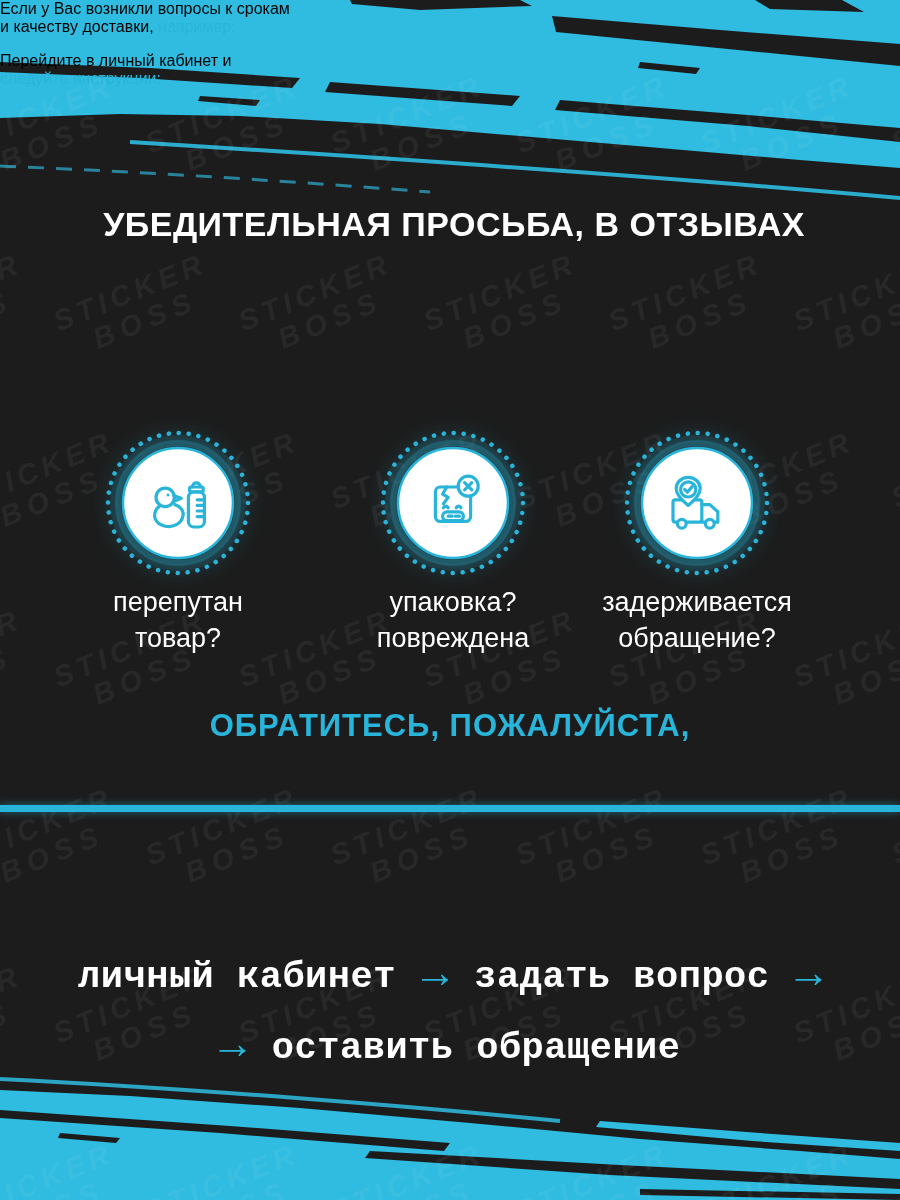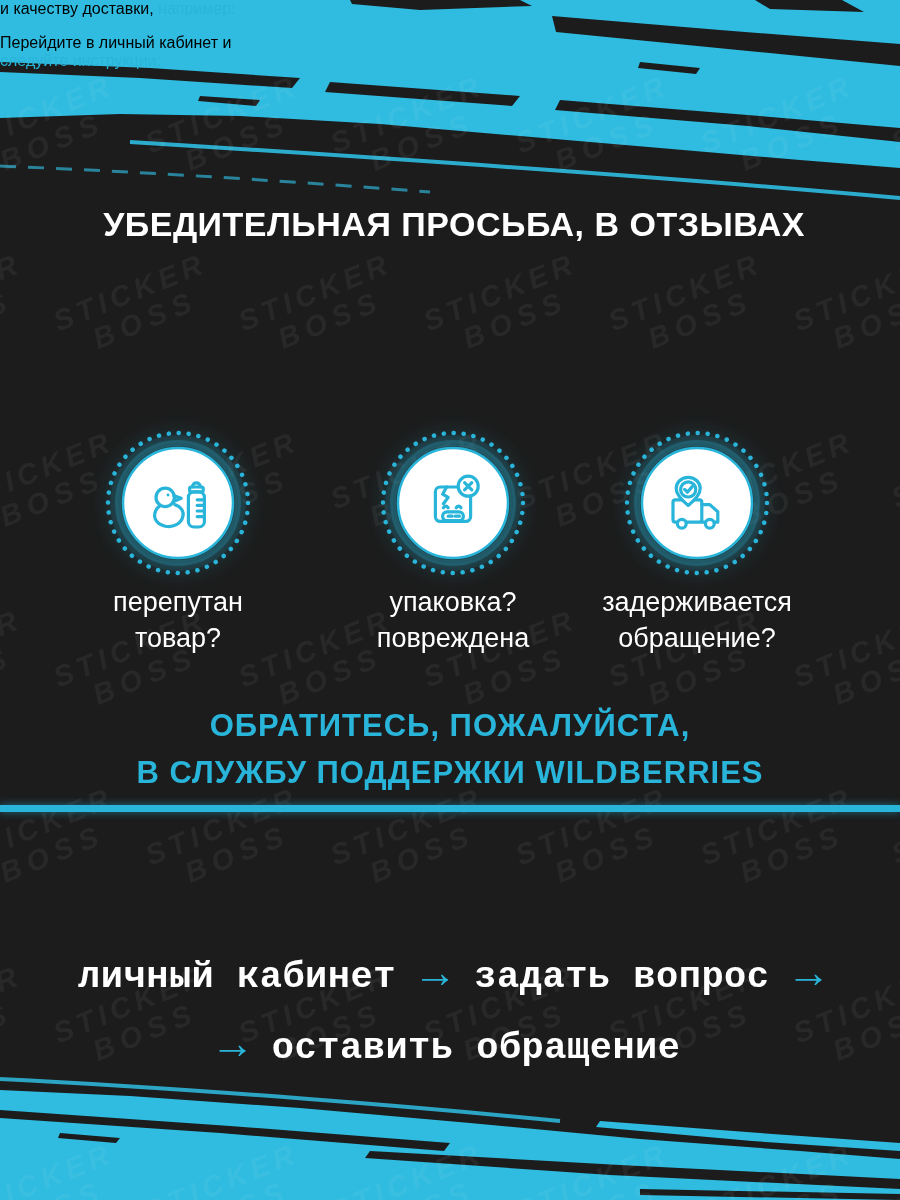--- a/index.html
+++ b/index.html
@@ -269,20 +269,21 @@
     </div>
 
   <div class="layer content">
 
     <h1 class="abs main-heading">
       <div>УБЕДИТЕЛЬНАЯ ПРОСЬБА, В ОТЗЫВАХ</div>
     </h1>
 
     <p class="abs intro">
       </p>
+      <div>Если у Вас возникли вопросы к срокам</div>
       <div>
         <span>и качеству доставки,</span>
         <span class="accent">например:</span>
       </div>
     <p></p>
 
     <div class="issue-col c1">
       <svg class="icon-svg" width="150" height="150" viewBox="0 0 150 150">
         <circle cx="75" cy="75" r="64" fill="none" stroke="var(--accent)" stroke-width="8" opacity="0.10"></circle>
         <circle cx="75" cy="75" r="60" fill="none" stroke="var(--accent)" stroke-width="6" opacity="0.22"></circle>
@@ -349,21 +350,20 @@
         </g>
       </svg>
       <div class="issue-label">
         <div>задерживается</div>
         <div>обращение?</div>
       </div>
     </div>
 
     <h2 class="abs cta">
       <div>ОБРАТИТЕСЬ, ПОЖАЛУЙСТА,</div>
-      <div>В СЛУЖБУ ПОДДЕРЖКИ WILDBERRIES</div>
     </h2>
 
     <div class="divider"></div>
 
     <p class="abs instructions">
       </p>
       <div>Перейдите в личный кабинет и</div>
       <div class="accent">следуйте инструкции:</div>
     <p></p>
 

